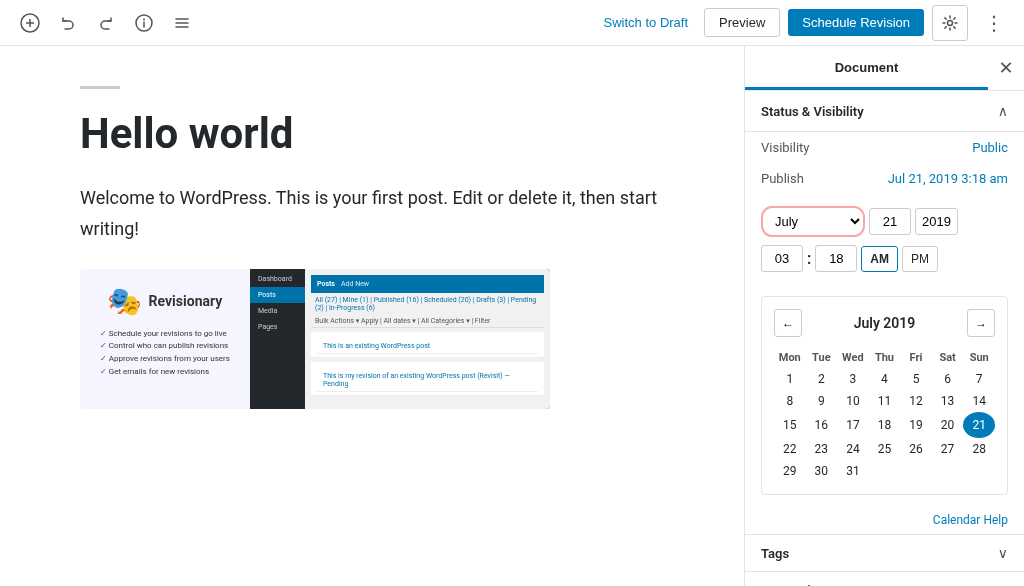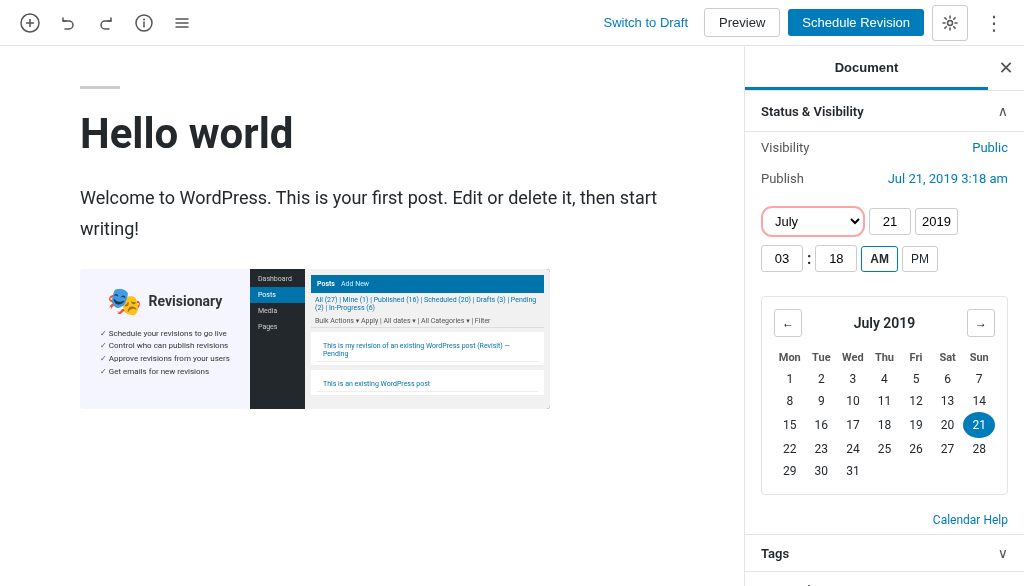--- a/index.html
+++ b/index.html
@@ -531,24 +531,24 @@
             <div class="wp-sidebar-item">Pages</div>
           </div>
           <div class="wp-content">
             <div class="wp-header">
               <span class="wp-posts-header">Posts</span>
               <span style="font-size:7px;color:#cef;margin-left:6px;">Add New</span>
             </div>
             <div style="font-size:7px;color:#0073aa;padding:3px 4px;">All (27) | Mine (1) | Published (16) | Scheduled (20) | Drafts (3) | Pending (2) | In-Progress (6)</div>
             <div style="font-size:7px;color:#555;padding:2px 4px;border-bottom:1px solid #ddd;">Bulk Actions ▾ Apply | All dates ▾ | All Categories ▾ | Filter</div>
             <div class="wp-row">
-              <div class="wp-row blue">This is my revision of an existing WordPress post (Revisit) — Pending</div>
+              <div class="wp-row blue">This is an existing WordPress post</div>
             </div>
             <div class="wp-row">
-              <div class="wp-row blue">This is an existing WordPress post</div>
+              <div class="wp-row blue">This is my revision of an existing WordPress post (Revisit) — Pending</div>
             </div>
           </div>
         </div>
       </div>
     </div>
   </div>
 
   <div class="sidebar-panel">
     <div class="panel-tabs">
       <button class="panel-tab active">Document</button>

